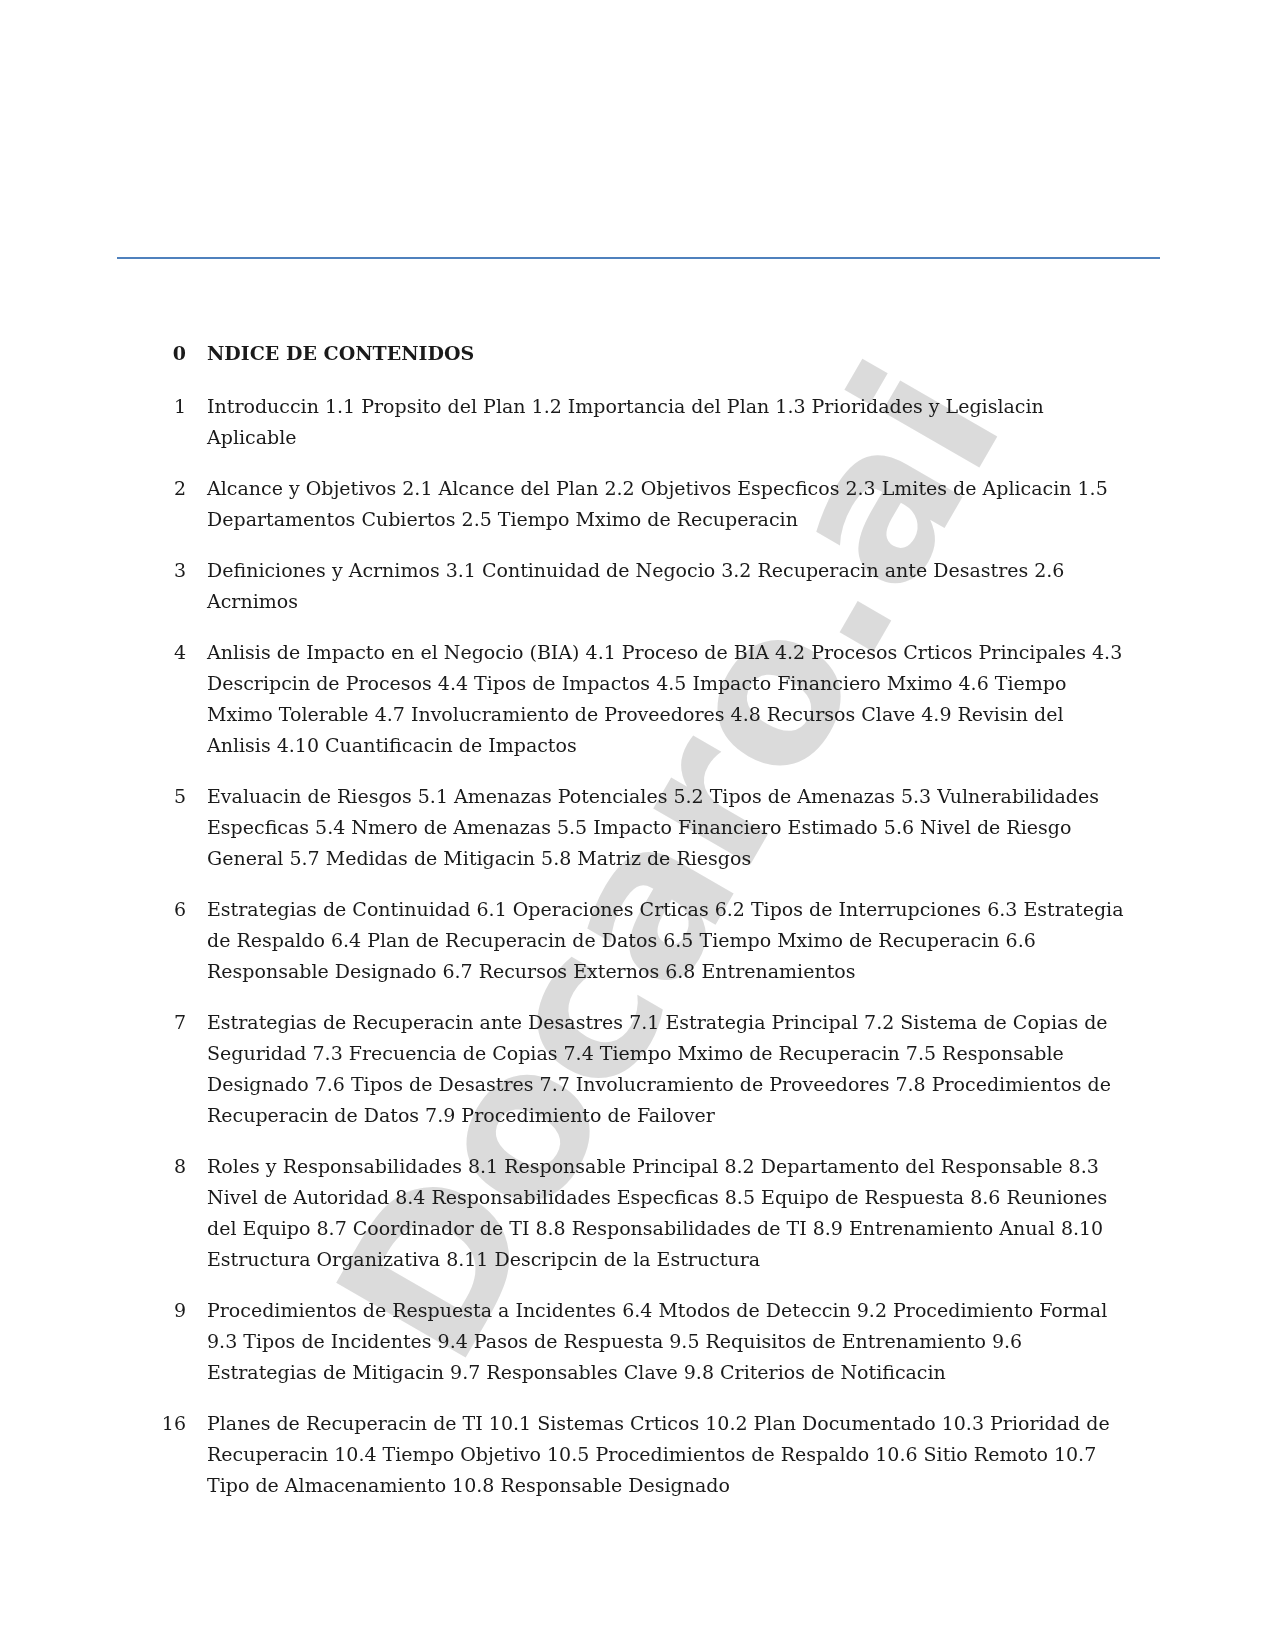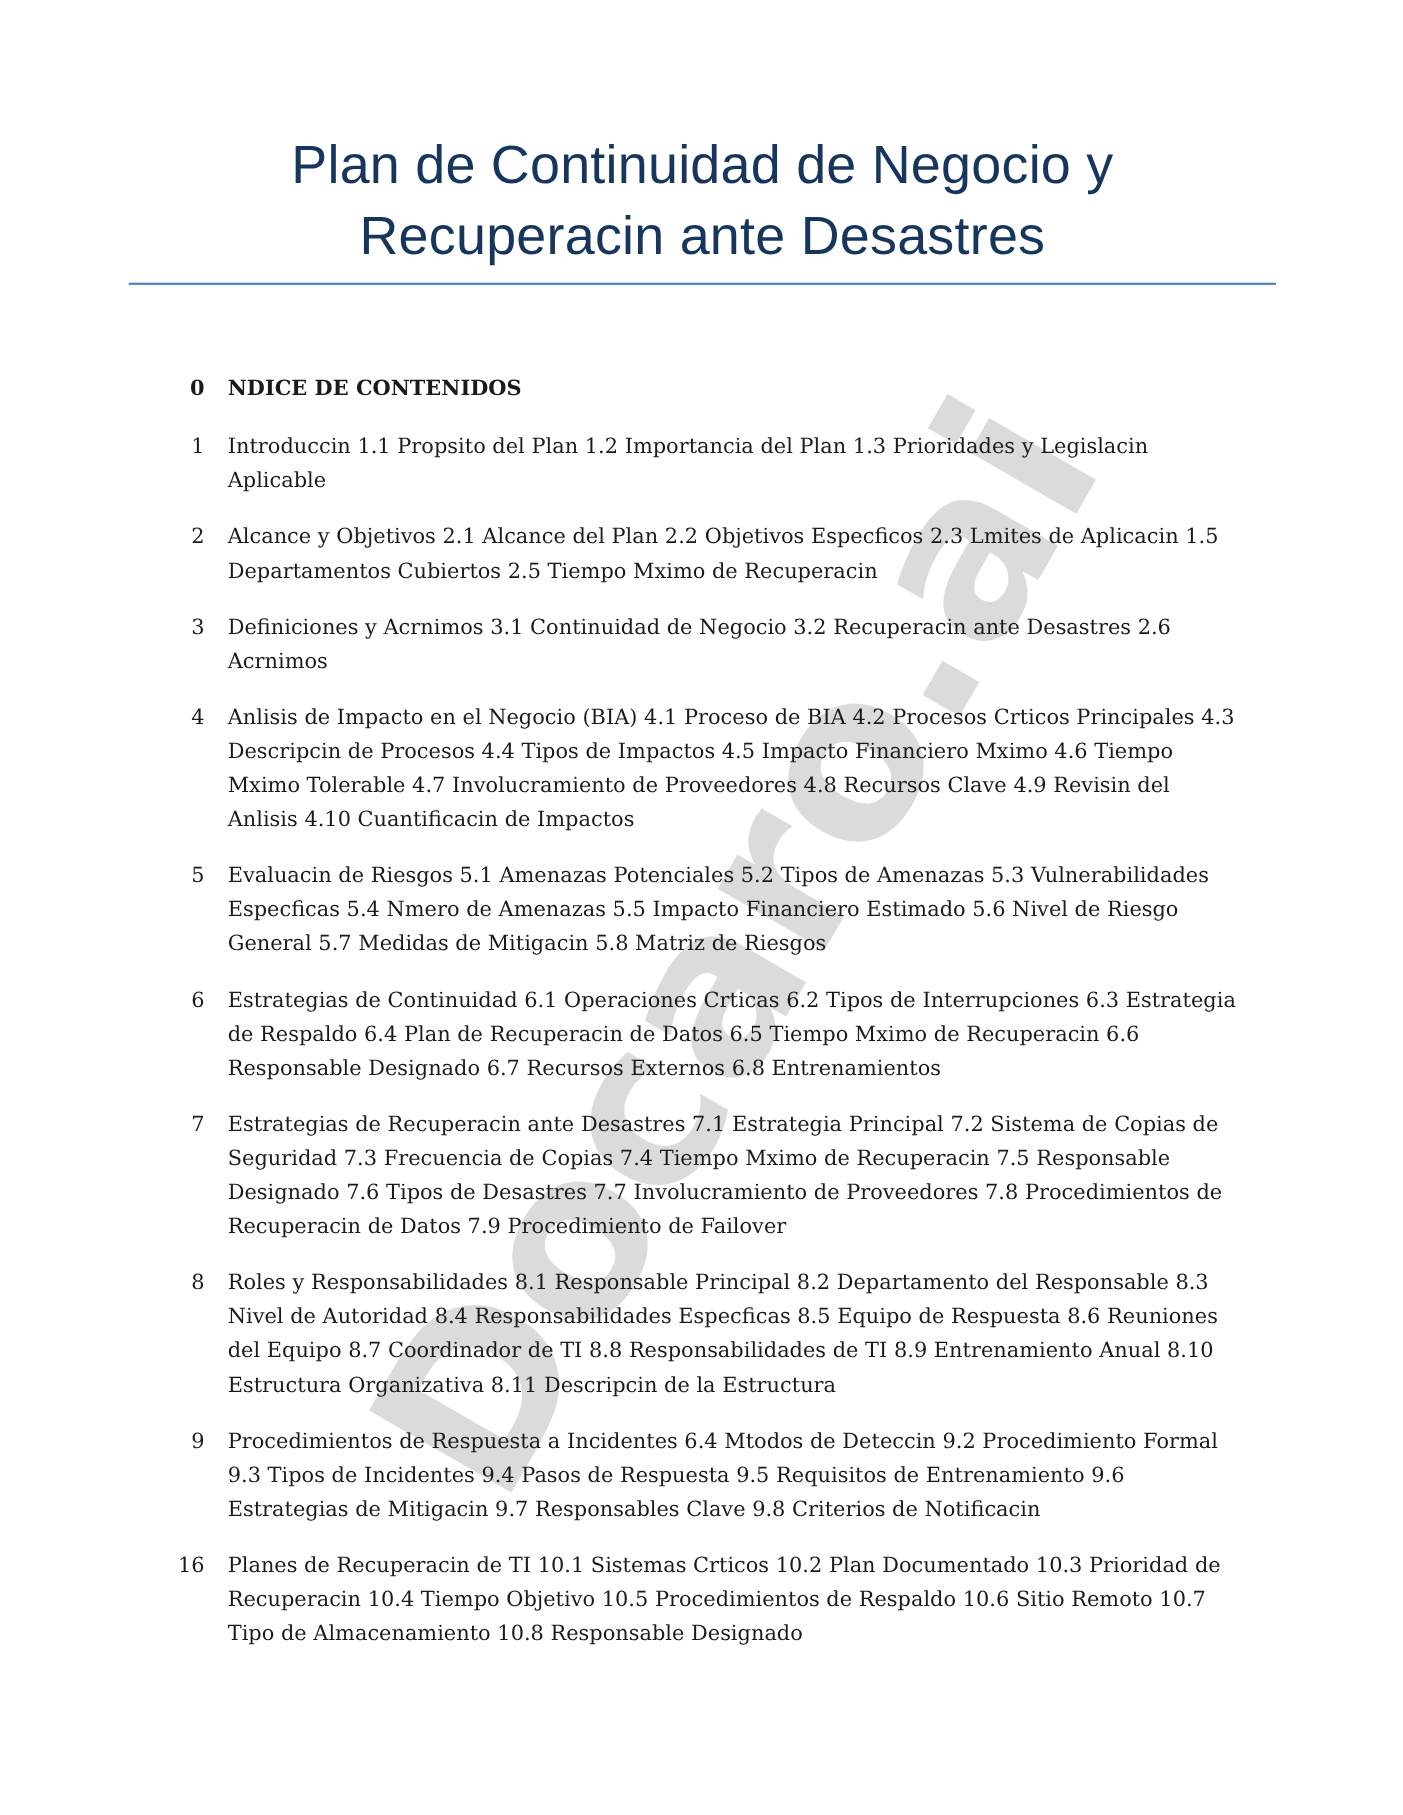--- a/index.html
+++ b/index.html
@@ -98,22 +98,21 @@
   </style>
 </head>
 <body>
 
 <div class="page">
 
   <div class="watermark">Docaro.ai</div>
 
   <div class="title-block">
     <h1 class="title">
-      <span>Plan de Continuidad de Negocio y</span><br>
-      <span>Recuperacin ante Desastres</span>
+      <br>
     </h1>
   </div>
   <div class="title-rule"></div>
 
   <ol class="toc">
     <li class="toc-item heading">
       <span class="toc-num">0</span>
       <span class="toc-text">NDICE DE CONTENIDOS</span>
     </li>
     <li class="toc-item">

